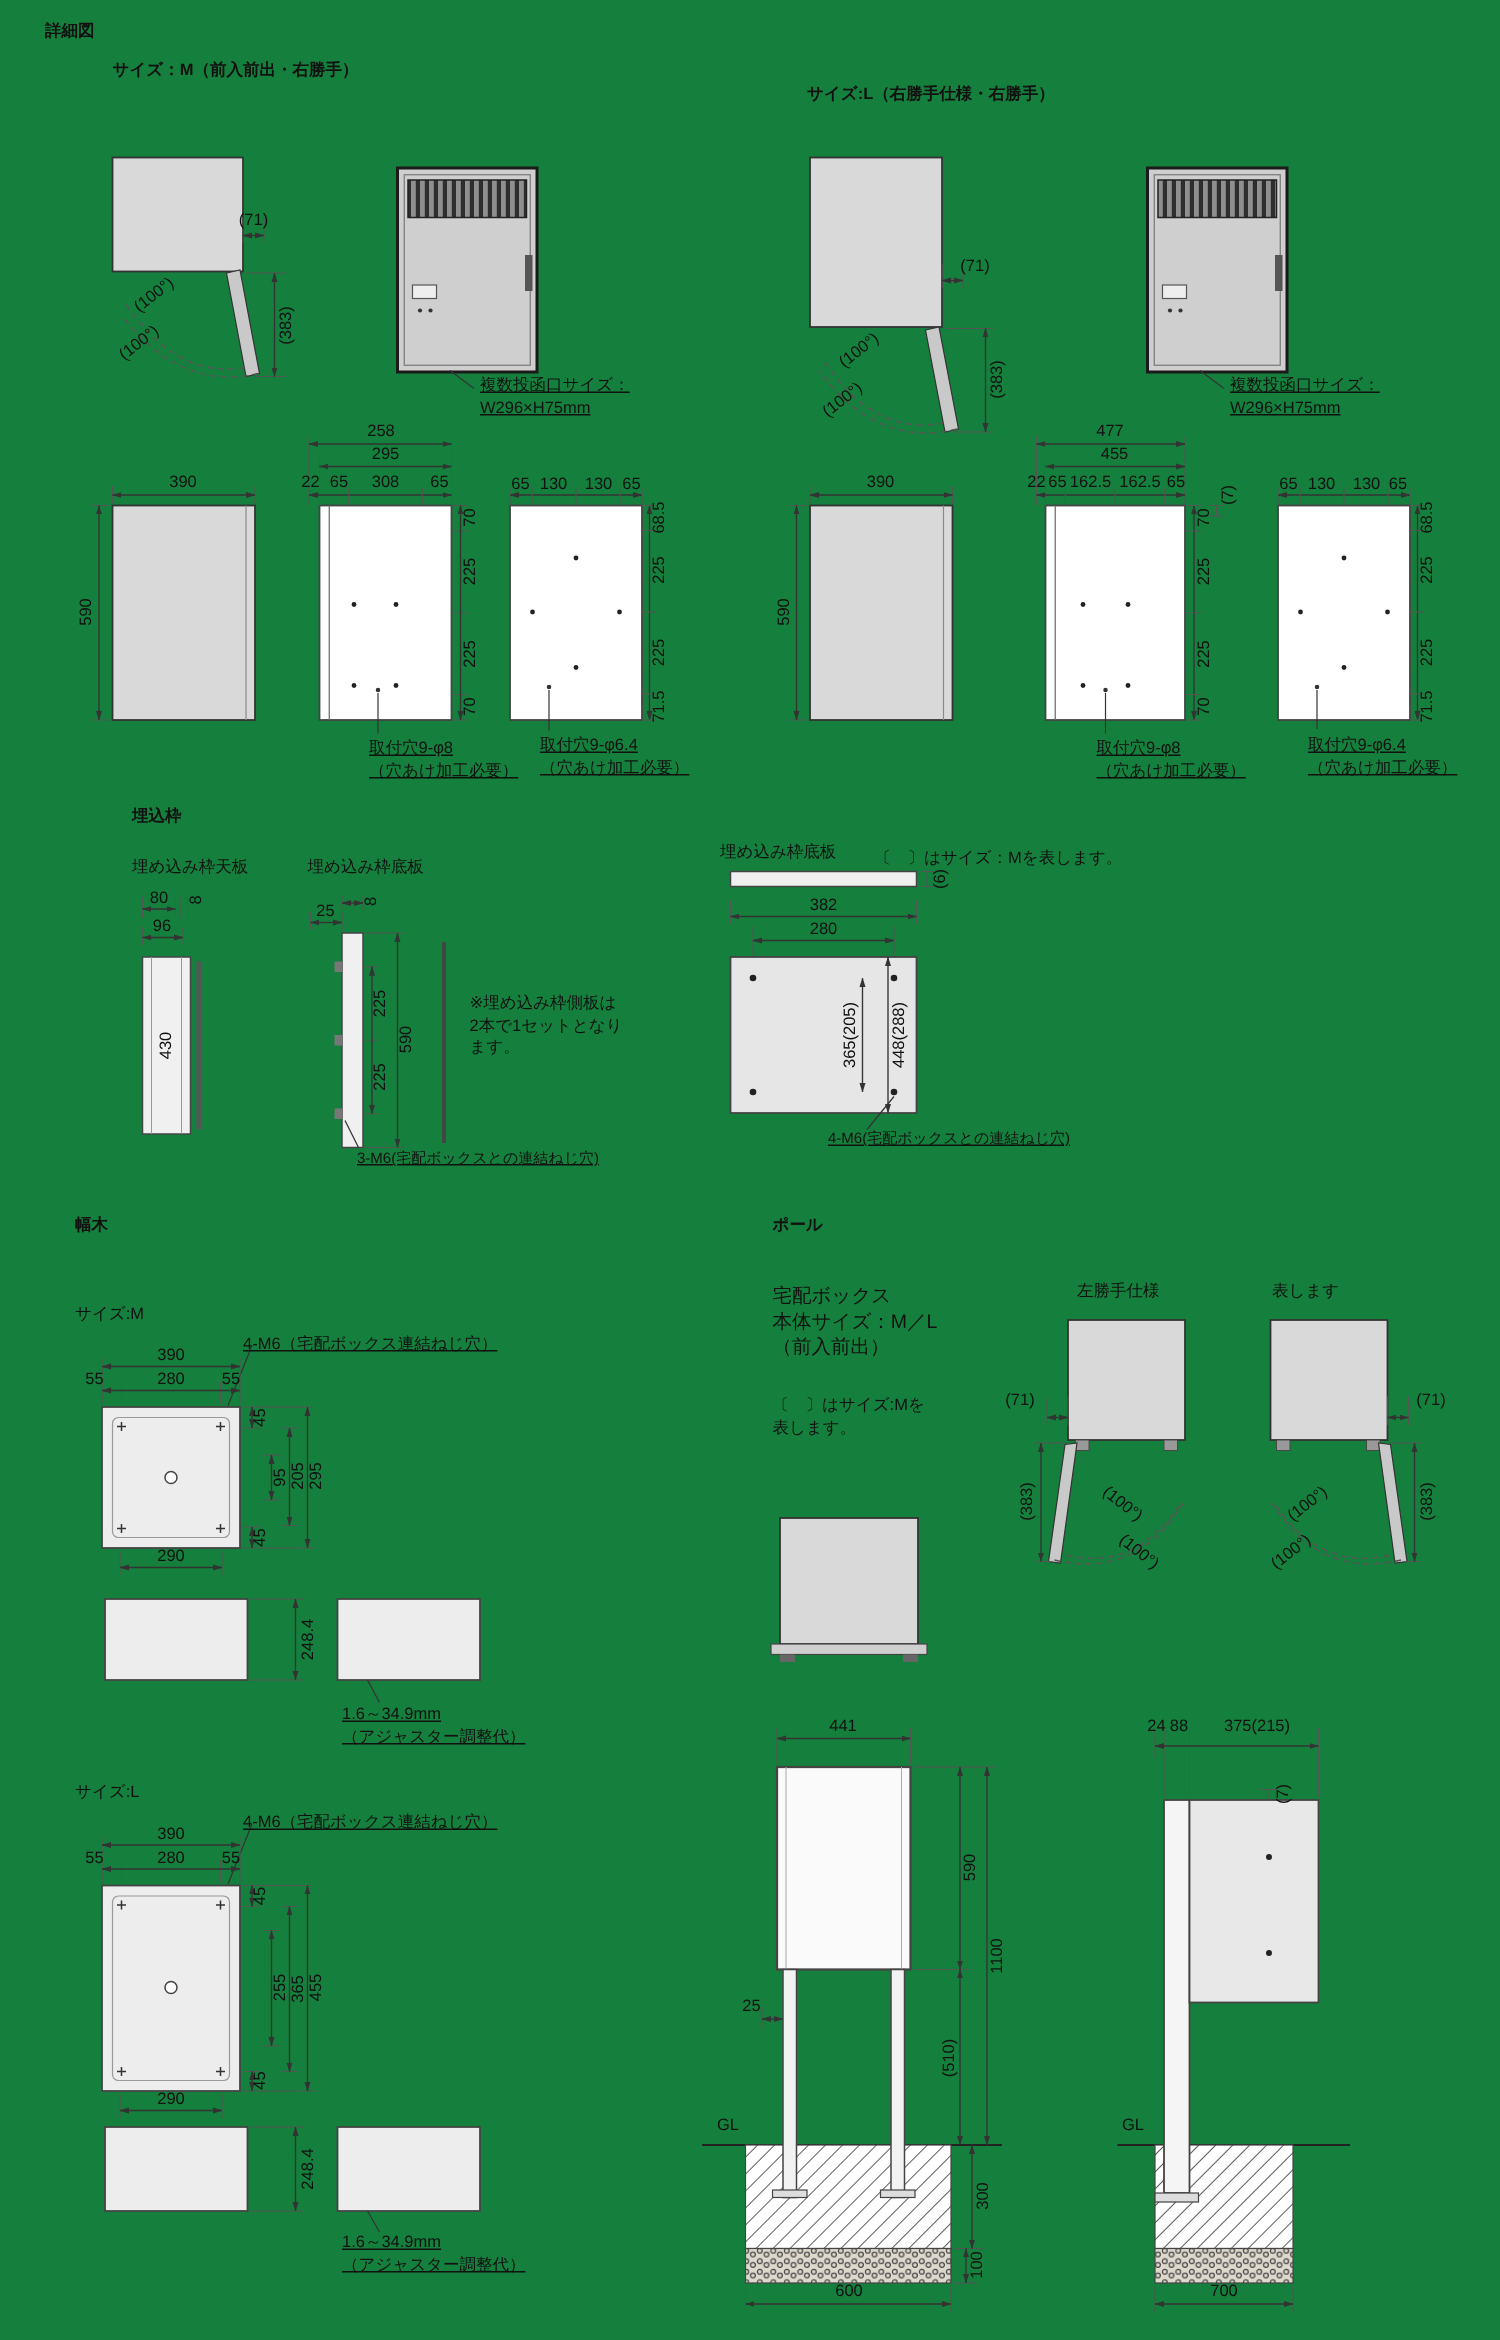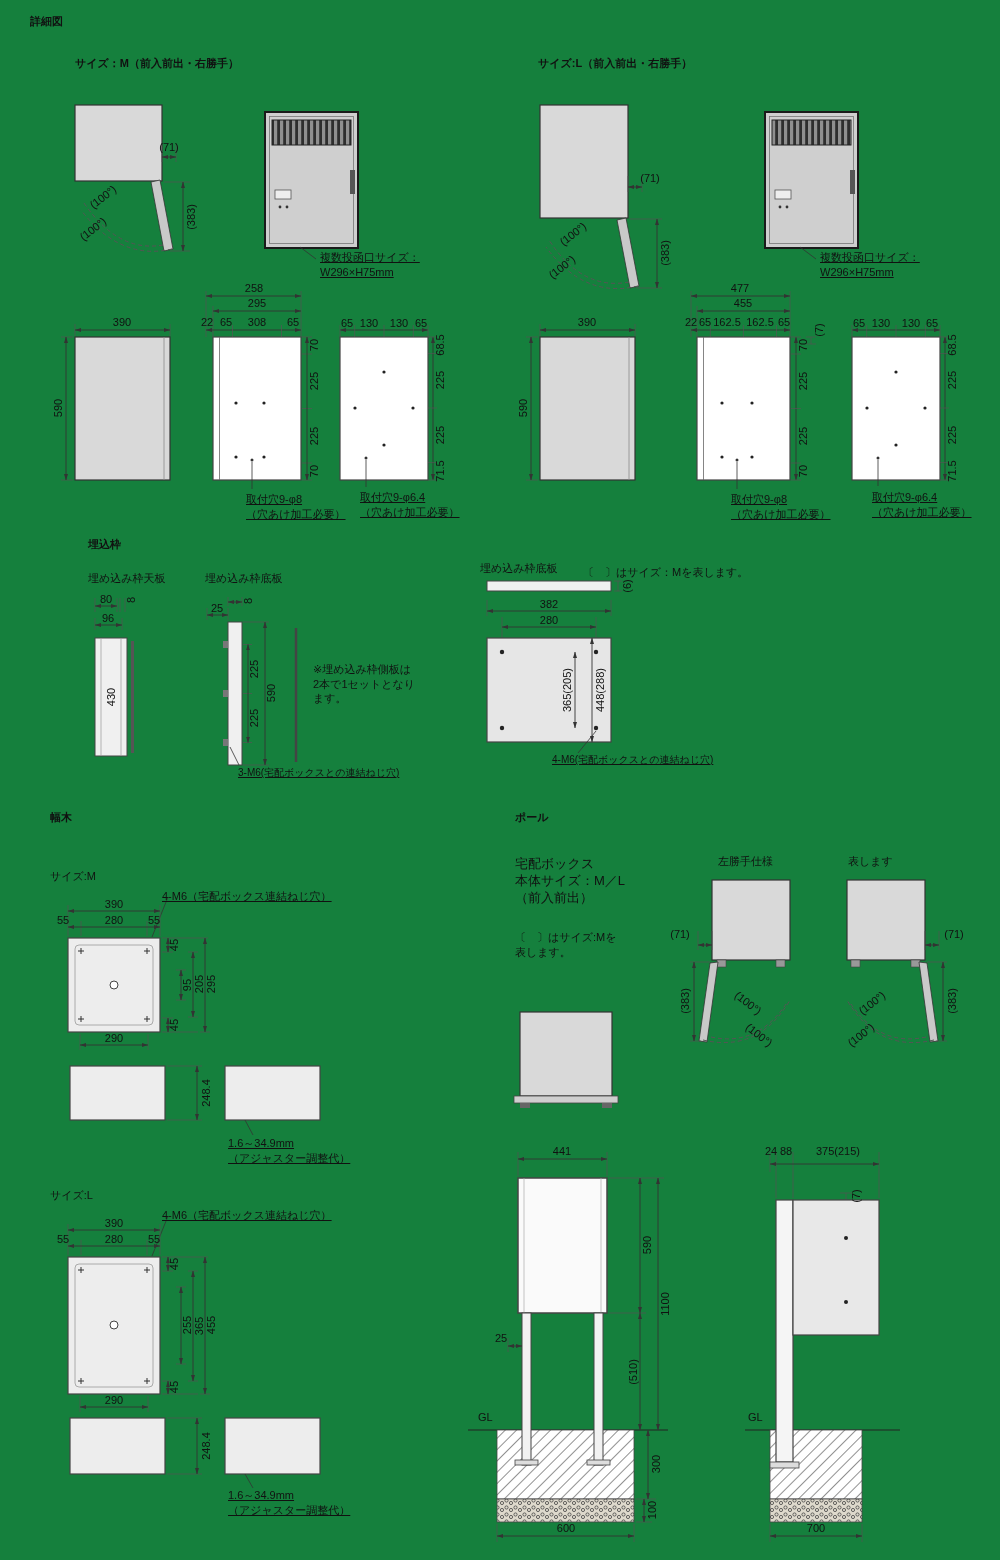--- a/index.html
+++ b/index.html
@@ -425,21 +425,21 @@
   <circle cx="846" cy="1238" r="2" fill="#222"></circle>
         <circle cx="846" cy="1302" r="2" fill="#222"></circle>
   <line class="ext" x1="770" y1="1524" x2="770" y2="1542"></line>
         <line class="ext" x1="862" y1="1524" x2="862" y2="1542"></line>
   <line class="dim" x1="770" y1="1536" x2="862" y2="1536"></line>
 </g>
 </svg>
 
 <span class="t h1" style="left:30px;top:14px">詳細図</span>
 
-<span class="t h2" style="left:75px;top:56px">サイズ：M（前入前出・右勝手）</span>
+<span class="t h2" style="left:75px;top:40px">サイズ：M（前入前出・右勝手）</span>
 <span class="t c s" style="left:169px;top:147px">(71)</span>
 <span class="t s" style="left:103px;top:197px;transform:translate(-50%,-50%) rotate(-38deg)">(100°)</span>
 <span class="t s" style="left:93px;top:229px;transform:translate(-50%,-50%) rotate(-38deg)">(100°)</span>
 <span class="t v s" style="left:191px;top:217px">(383)</span>
 <span class="t u" style="left:320px;top:250px">複数投函口サイズ：
 W296×H75mm</span>
 <span class="t c" style="left:122px;top:322px">390</span>
 <span class="t v" style="left:58px;top:408px">590</span>
 <span class="t c" style="left:254px;top:288px">258</span>
 <span class="t c" style="left:257px;top:303px">295</span>
@@ -457,21 +457,21 @@
 <span class="t c s" style="left:421px;top:323px">65</span>
 <span class="t v s" style="left:440px;top:345px">68.5</span>
 <span class="t v" style="left:440px;top:380px">225</span>
 <span class="t v" style="left:440px;top:435px">225</span>
 <span class="t v s" style="left:440px;top:471px">71.5</span>
 <span class="t u co" style="left:246px;top:492px">取付穴9-φ8
 （穴あけ加工必要）</span>
 <span class="t u co" style="left:360px;top:490px">取付穴9-φ6.4
 （穴あけ加工必要）</span>
 
-<span class="t h2" style="left:538px;top:56px">サイズ:L（前入前出・右勝手）</span>
+<span class="t h2" style="left:538px;top:56px">サイズ:L（右勝手仕様・右勝手）</span>
 <span class="t c s" style="left:650px;top:178px">(71)</span>
 <span class="t s" style="left:573px;top:234px;transform:translate(-50%,-50%) rotate(-38deg)">(100°)</span>
 <span class="t s" style="left:562px;top:267px;transform:translate(-50%,-50%) rotate(-38deg)">(100°)</span>
 <span class="t v s" style="left:665px;top:253px">(383)</span>
 <span class="t u" style="left:820px;top:250px">複数投函口サイズ：
 W296×H75mm</span>
 <span class="t c" style="left:587px;top:322px">390</span>
 <span class="t v" style="left:523px;top:408px">590</span>
 <span class="t c" style="left:740px;top:288px">477</span>
 <span class="t c" style="left:743px;top:303px">455</span>

